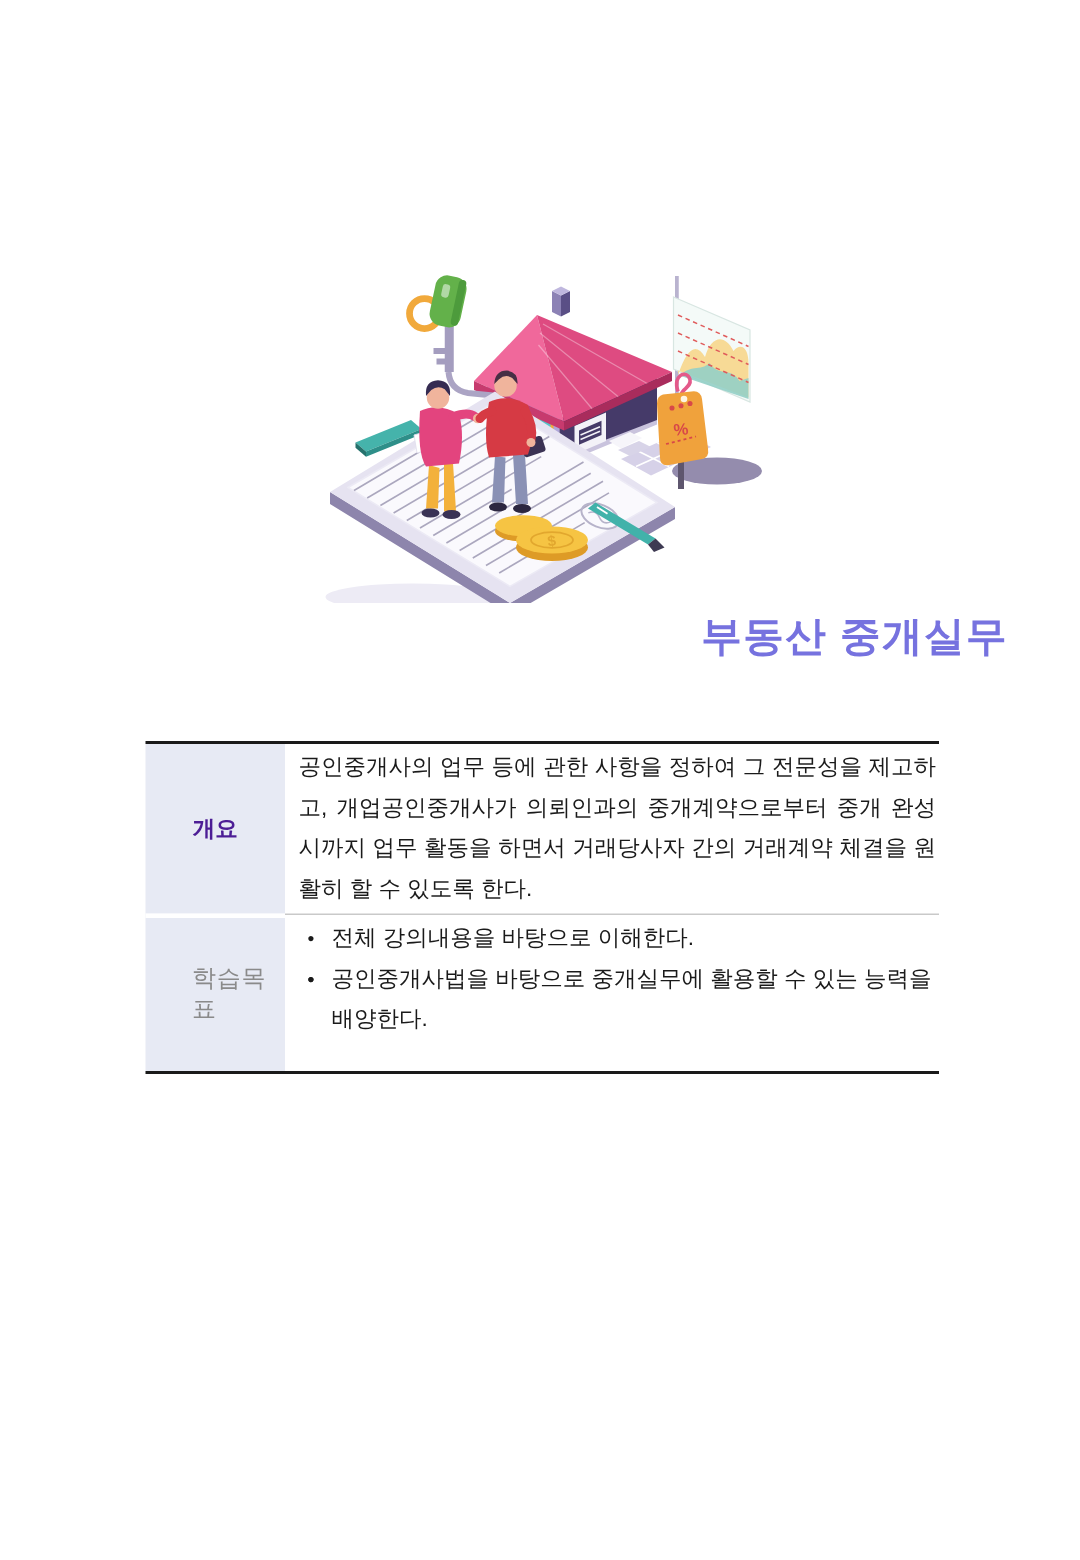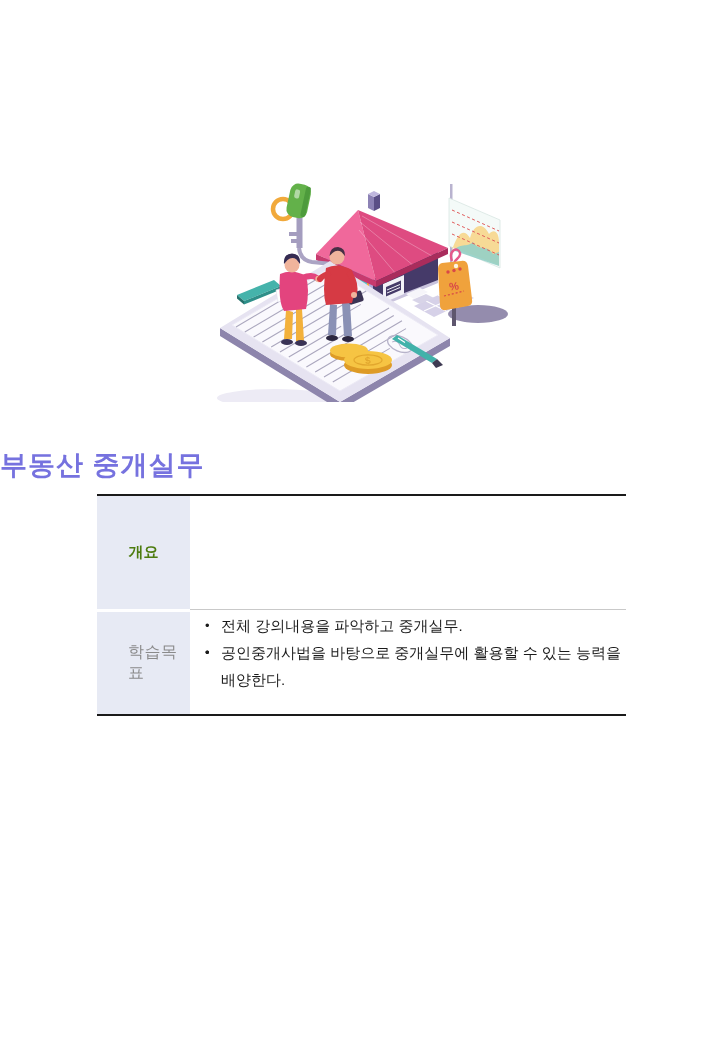--- a/index.html
+++ b/index.html
@@ -10,38 +10,38 @@
   }
   html,body{margin:0;padding:0;}
   body{
     width:720px;height:1040px;background:#ffffff;position:relative;overflow:hidden;
     font-family:"Liberation Sans","DejaVu Sans",sans-serif;
     -webkit-font-smoothing:antialiased;
   }
   .page{position:absolute;inset:0;background:#fff;}
   .illustration{position:absolute;left:180px;top:162px;width:360px;height:240px;}
   .doc-title{
-    position:absolute;left:0;top:447px;width:672px;text-align:left;
+    position:absolute;left:0;top:406px;width:672px;text-align:right;
     font-size:27px;font-weight:bold;letter-spacing:1px;color:var(--accent);
   }
   .info-table{
     position:absolute;left:97px;top:494px;width:529px;
     border-top:2px solid var(--table-border);
     border-bottom:2px solid var(--table-border);
     box-sizing:border-box;
   }
   .trow{display:flex;align-items:stretch;}
   .trow-overview{min-height:113px;}
   .trow-objectives{min-height:105px;}
   .tlabel{
     width:93px;flex:0 0 93px;background:var(--label-bg);
     display:flex;align-items:center;justify-content:center;
     box-sizing:border-box;
   }
-  .trow-overview .tlabel span{font-size:15px;font-weight:bold;color:#4d7c0f;}
+  .trow-overview .tlabel span{font-size:15px;font-weight:bold;color:#4c1d95;}
   .trow-objectives .tlabel{border-top:3px solid #ffffff;}
   .trow-objectives .tlabel span{font-size:16px;font-weight:normal;color:#8A8A8A;letter-spacing:0.5px;margin-left:31px;}
   .tcontent{
     flex:1 1 auto;box-sizing:border-box;
     padding:2px 2px 2px 9px;
     font-size:15px;line-height:27px;color:#1A1A1A;
   }
   .trow-objectives .tcontent{border-top:1px solid var(--row-divider);}
   .overview-text{margin:0;text-align:justify;}
   ul.objectives{list-style:none;margin:0;padding:0;}
@@ -214,30 +214,33 @@
     </svg>
   </div>
 
   <div class="doc-title">부동산 중개실무</div>
 
   <div class="info-table">
     <div class="trow trow-overview">
       <div class="tlabel">
         <span>개요</span>
       </div>
+      <div class="tcontent">
+        <p class="overview-text">공인중개사의 업무 등에 관한 사항을 정하여 그 전문성을 제고하고, 개업공인중개사가 의뢰인과의 중개계약으로부터 중개 완성 시까지 업무 활동을 하면서 거래당사자 간의 거래계약 체결을 원활히 할 수 있도록 한다.</p>
+      </div>
     </div>
     <div class="trow trow-objectives">
       <div class="tlabel">
         <span>학습목표</span>
       </div>
       <div class="tcontent">
         <ul class="objectives">
           <li>
             <span class="bullet">•</span>
-            <span>전체 강의내용을 파악하고 중개실무.</span>
+            <span>전체 강의내용을 바탕으로 이해한다.</span>
           </li>
           <li>
             <span class="bullet">•</span>
           </li>
           <li>
             <span class="bullet">•</span>
             <span>공인중개사법을 바탕으로 중개실무에 활용할 수 있는 능력을 배양한다.</span>
           </li>
         </ul>
       </div>

